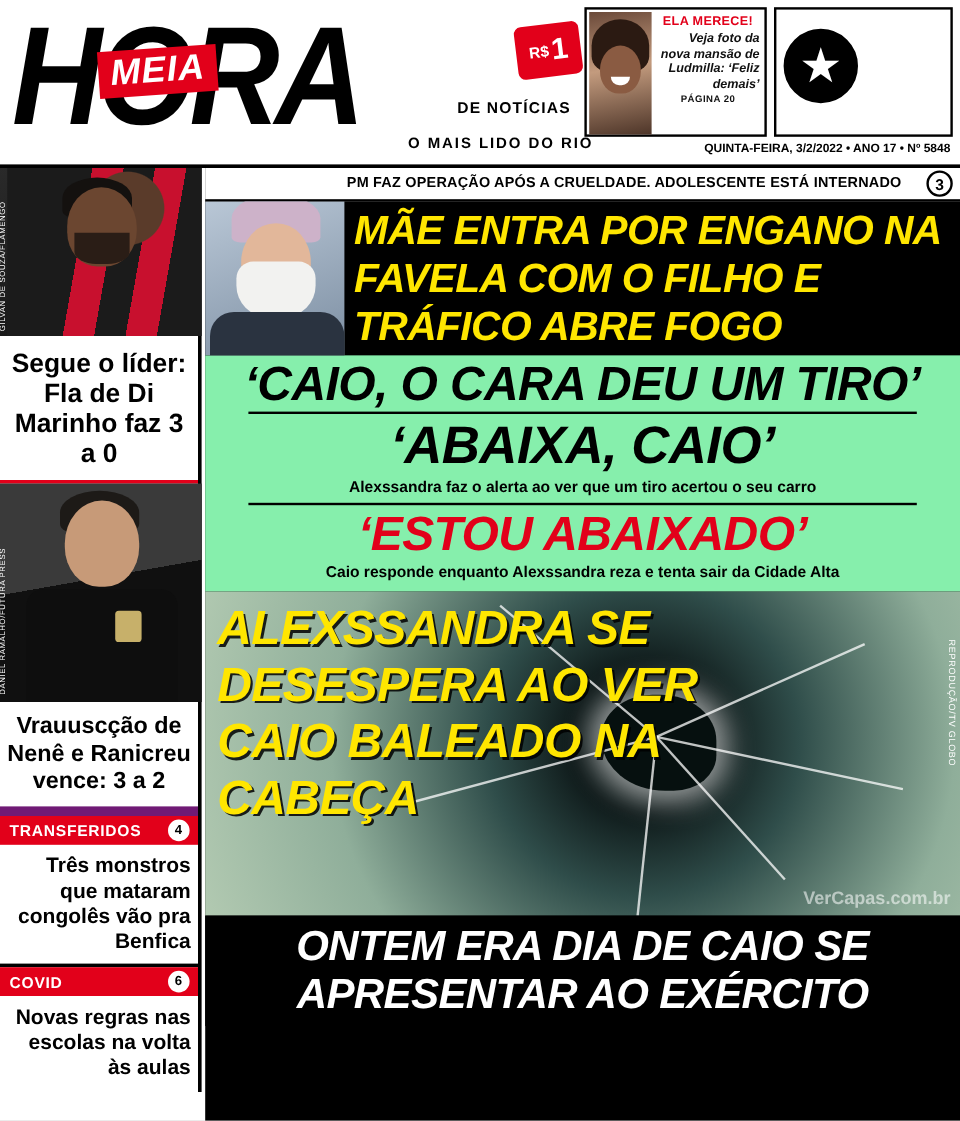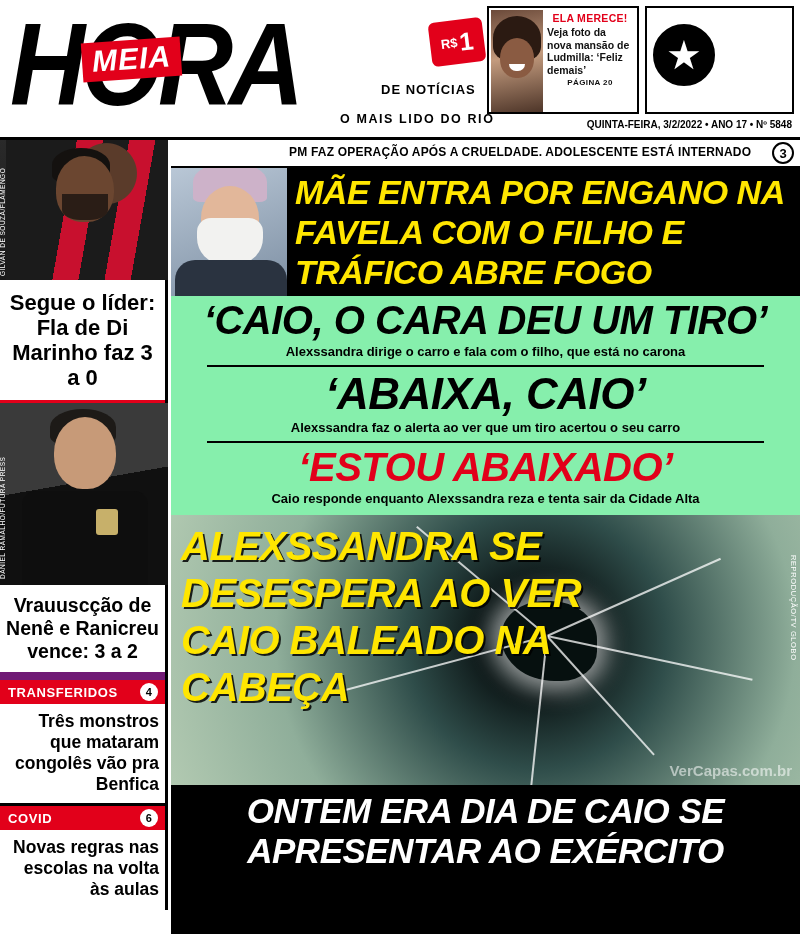--- a/index.html
+++ b/index.html
@@ -85,22 +85,22 @@
     border: 2px solid #000; background: #fff;
     height: 108px; overflow: hidden;
   }
   .callbox.one { left: 487px; width: 152px; }
   .callbox.two { left: 645px; width: 149px; }
   .cb-title {
     color: #e2001a; font-weight: bold; font-size: 10.5px;
     text-align: center; margin-top: 4px; letter-spacing: .3px;
   }
   .cb-text {
-    font-size: 10.5px; text-align: left; line-height: 12.6px;
-    padding: 2px 4px 0 4px; font-weight: bold; color:#111;
+    font-size: 10.5px; text-align: right; line-height: 12.6px;
+    padding: 2px 4px 0 4px; font-weight: bold; color:#111;font-style:italic;
   }
   .cb-page {
     font-size: 8px; font-weight: bold; text-align: center; color:#111;
     margin-top: 2px; letter-spacing:.4px;
   }
   .cb-photo {
     position: absolute; left: 2px; top: 2px; width: 52px; height: 104px;
     background: linear-gradient(170deg,#6b4a3a,#c39b7e 45%,#4a3226);
     overflow:hidden;
   }
@@ -406,21 +406,20 @@
         <div class="nurse-cap"></div>
         <div class="nurse-face"></div>
         <div class="nurse-mask"></div>
         <div class="nurse-body"></div>
       </div>
       <div class="headline-yellow">MÃE ENTRA POR ENGANO NA FAVELA COM O FILHO E TRÁFICO ABRE FOGO</div>
     </div>
 
     <div class="quote-block">
       <div class="quote-line q1">‘CAIO, O CARA DEU UM TIRO’</div>
-      <div class="quote-sub">Alexssandra dirige o carro e fala com o filho, que está no carona</div>
       <div class="sep-rule"></div>
       <div class="quote-line q2">‘ABAIXA, CAIO’</div>
       <div class="quote-sub">Alexssandra faz o alerta ao ver que um tiro acertou o seu carro</div>
       <div class="sep-rule"></div>
       <div class="quote-line q3">‘ESTOU ABAIXADO’</div>
       <div class="quote-sub">Caio responde enquanto Alexssandra reza e tenta sair da Cidade Alta</div>
     </div>
 
     <div class="photo-zone">
       <div class="glass-hole"></div>

